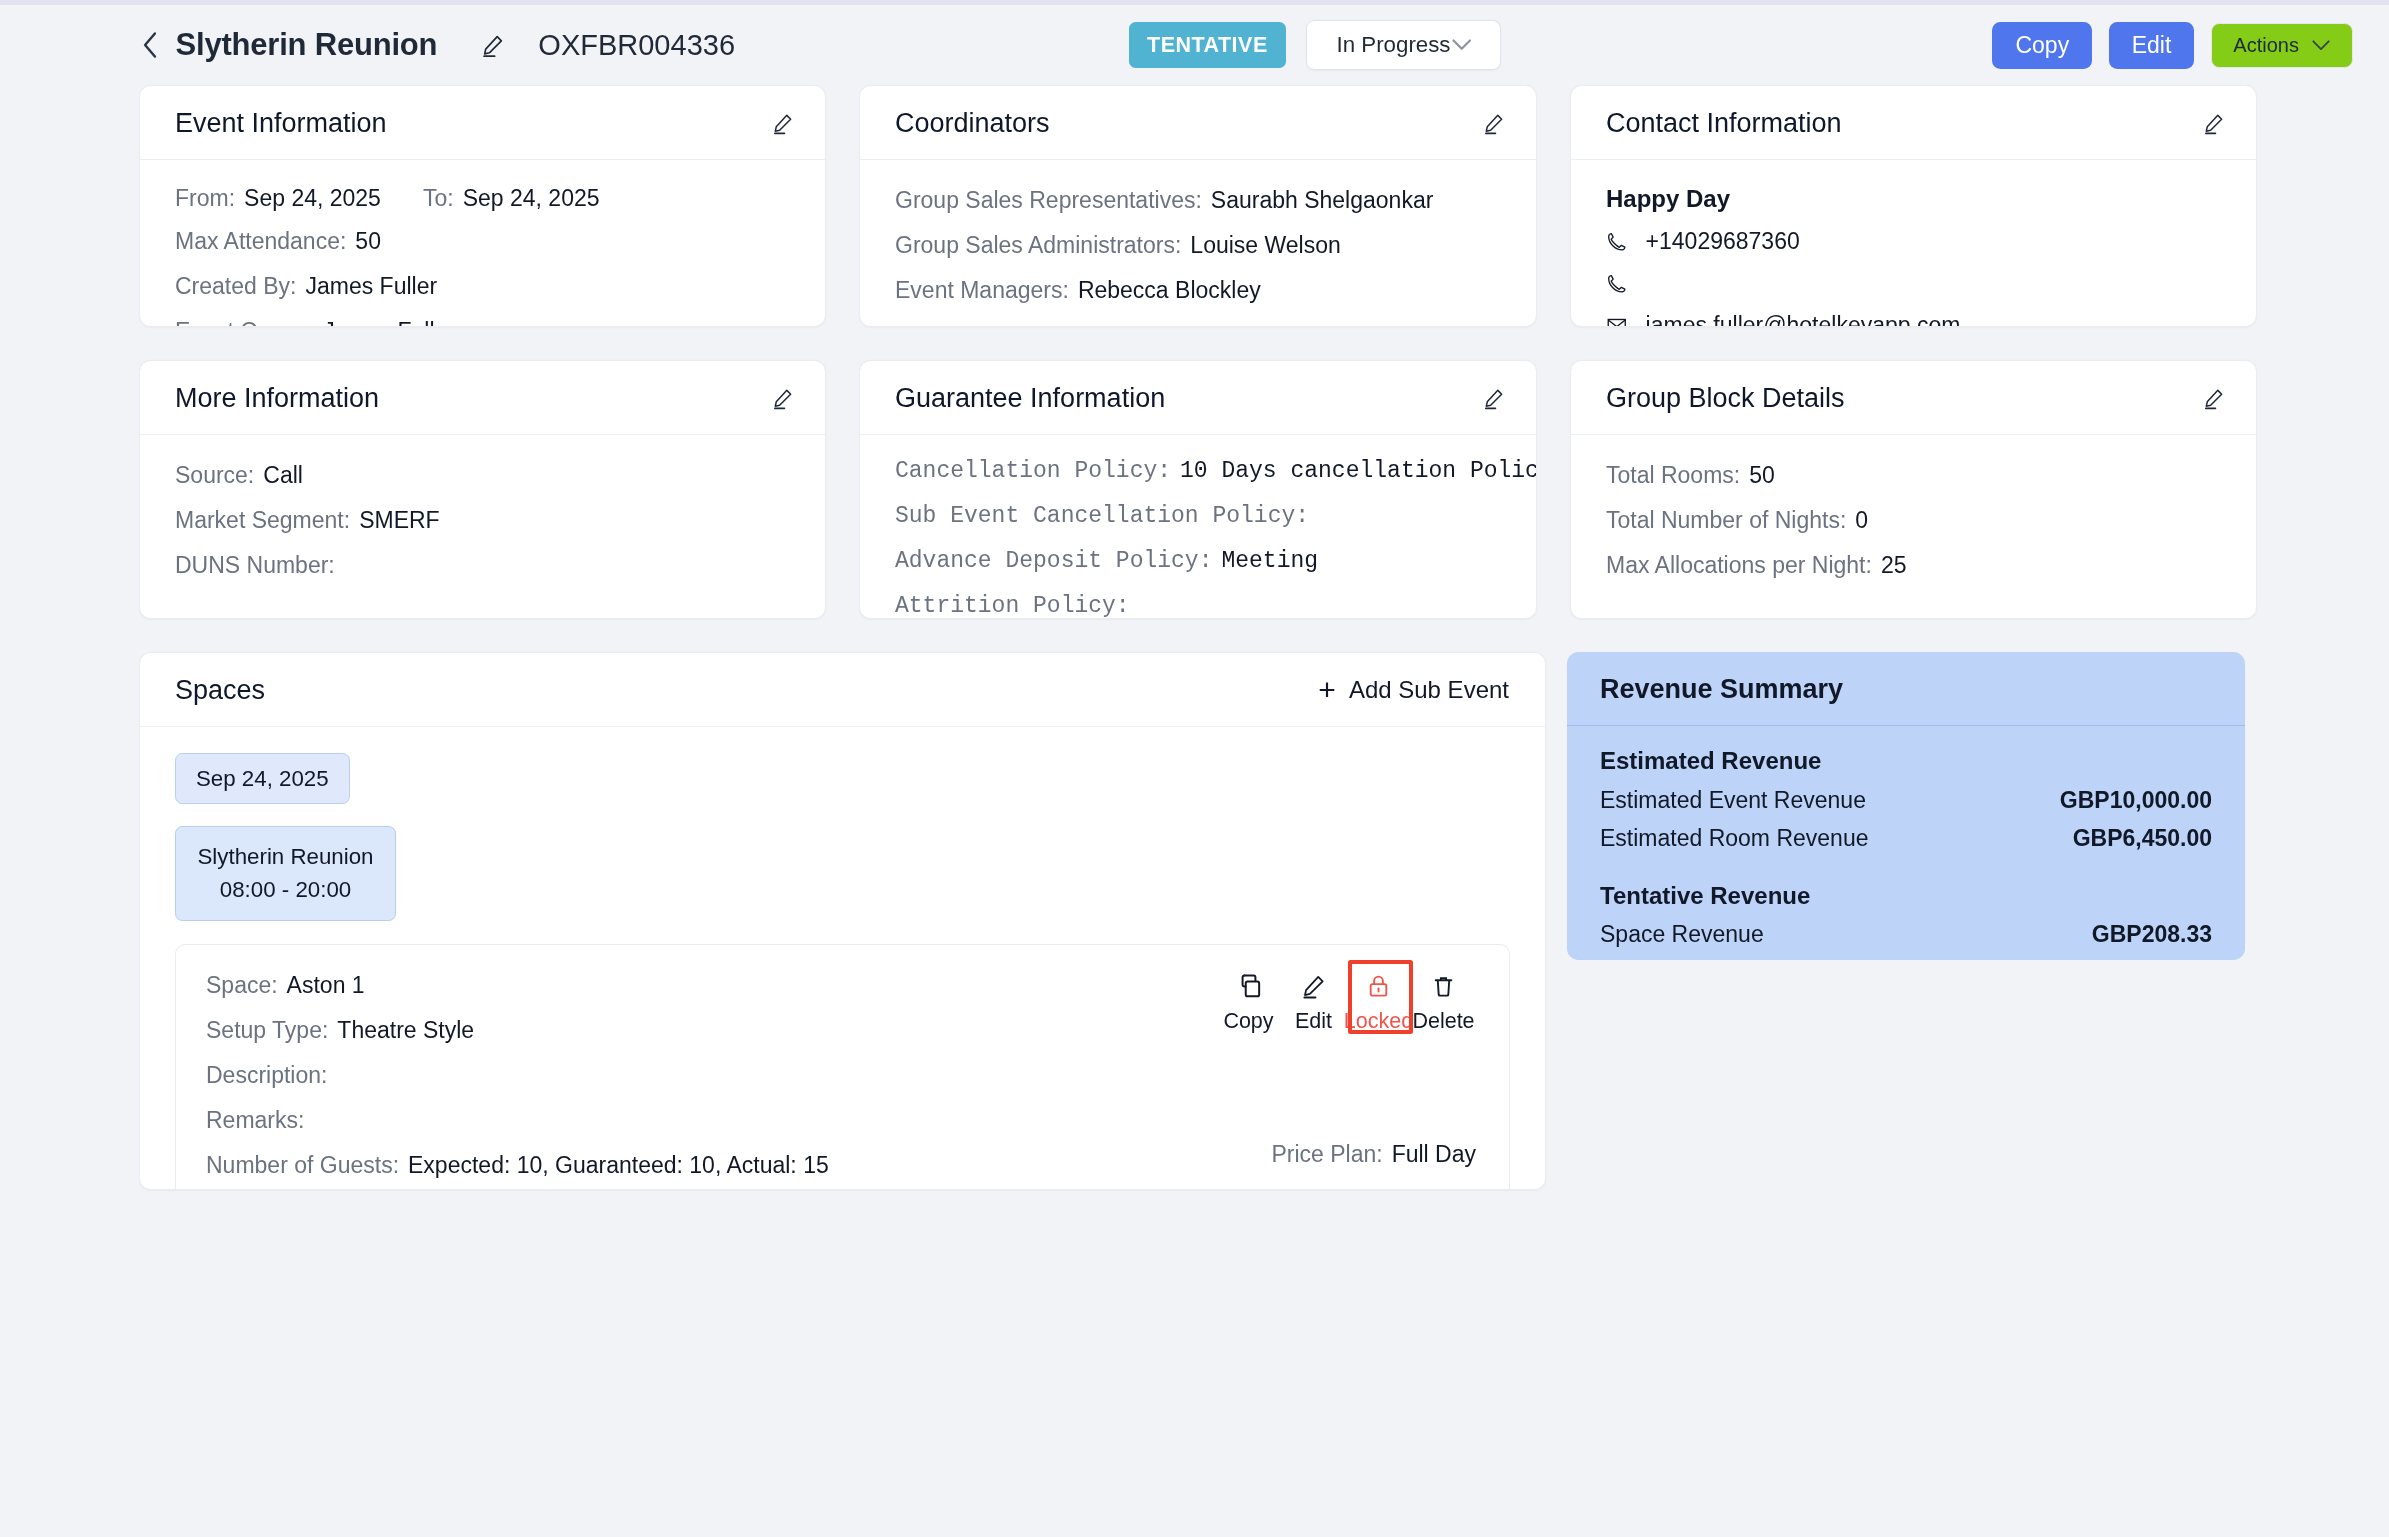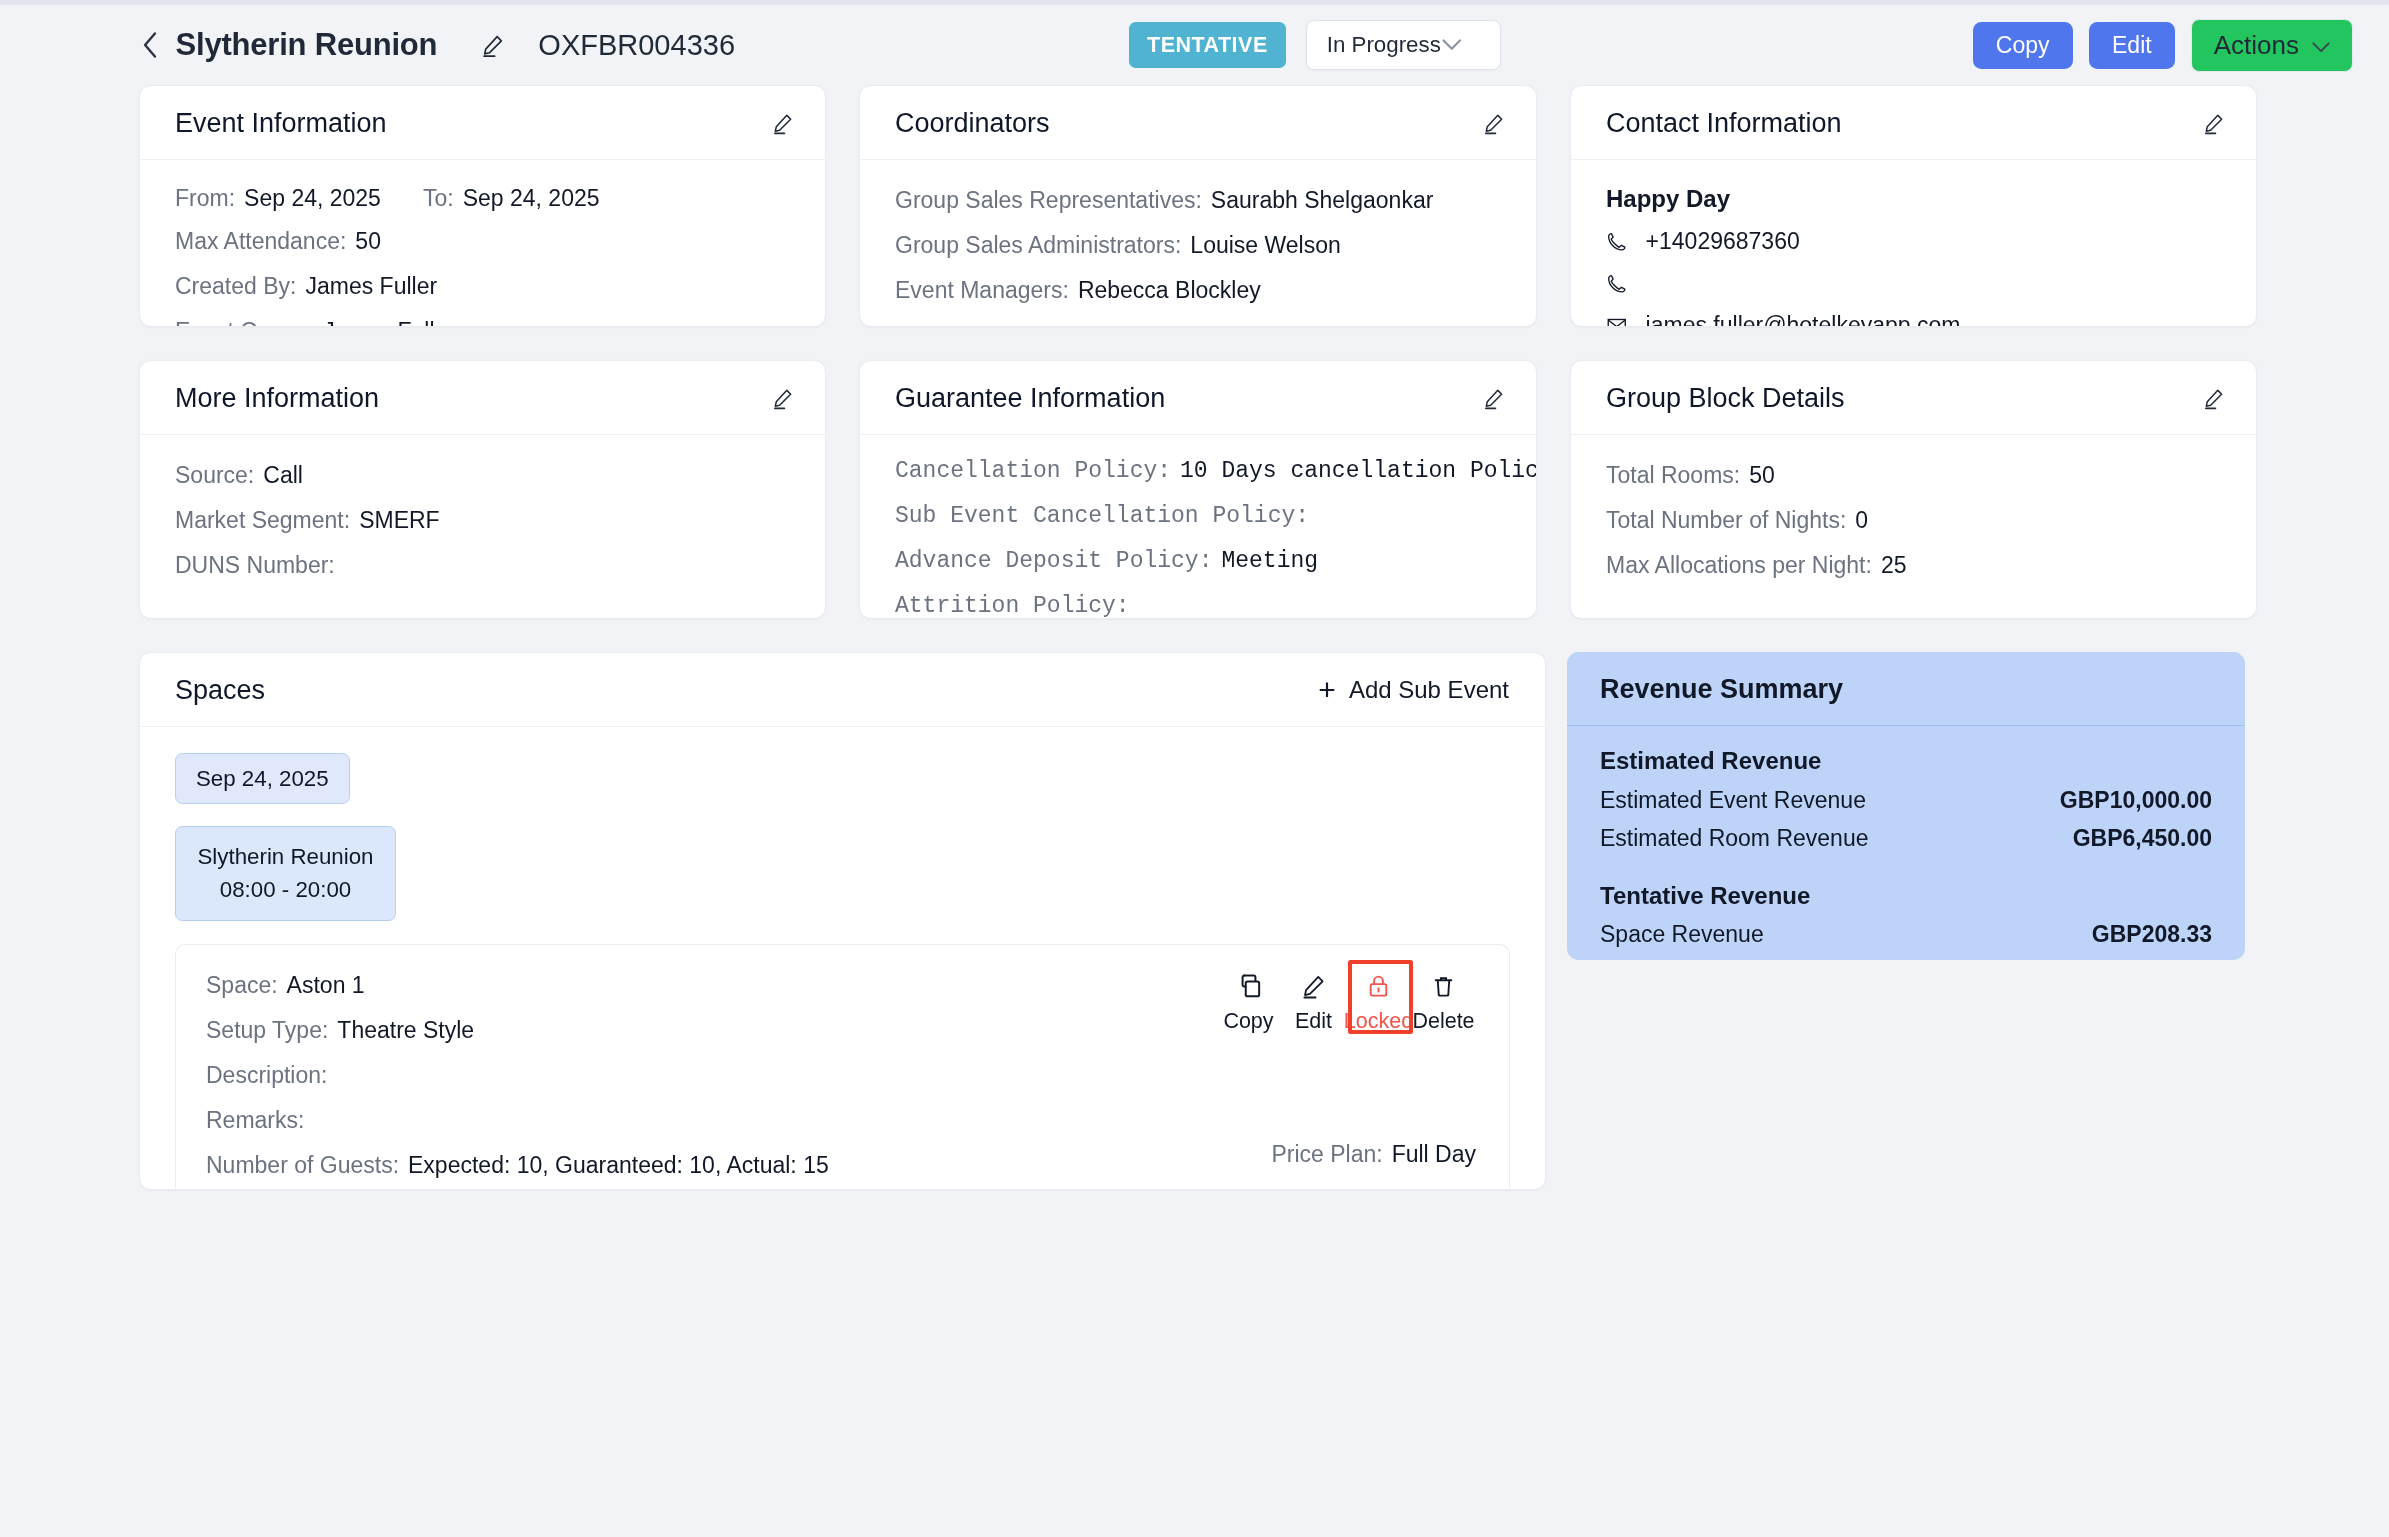--- a/index.html
+++ b/index.html
@@ -41,41 +41,41 @@
   }
   .badge-tentative {
     background: #4fb3d1; color: #fff;
     font-size: 21.5px; font-weight: 700; letter-spacing: 0.5px;
     padding: 10.8px 18px; border-radius: 6.6px;
     white-space: nowrap;
   }
   .select-status {
     background: #fff; border: 0.8px solid #dfe3ea; border-radius: 8.3px;
     height: 50px; width: 195px;
-    display: flex; align-items: center; justify-content: flex-start;
+    display: flex; align-items: center; justify-content: center;
     padding: 0 18px 0 20px;
     font-size: 22.3px; color: #1f2937;
     cursor: pointer;
     box-shadow: 0 0.8px 1.7px rgba(16,24,40,.04);
   }
   .chev-dn { color: #8c93a1; font-size: 18px; line-height: 1; }
 
   .hdr-right {
     margin-left: auto;
     display: flex; align-items: center; gap: 16.5px;
   }
   .btn-primary {
     background: #5076ee; color: #fff;
     font-size: 23px; border-radius: 8.3px;
     padding: 10px 23px; border: none; cursor: pointer;
     font-family: inherit;
   }
   .btn-outline {
-    background: #22c55e; color: #1f2937;
-    font-size: 26px; border-radius: 8.3px;
+    background: #84cc16; color: #1f2937;
+    font-size: 20px; border-radius: 8.3px;
     padding: 10px 21.5px; border: 0.8px solid #e4e7ee; cursor: pointer;
     display: flex; gap: 11.6px;
     font-family: inherit;
   }
 
   
   .page {
     padding: 0 139px 0 139px;
   }
   .grid-row {

